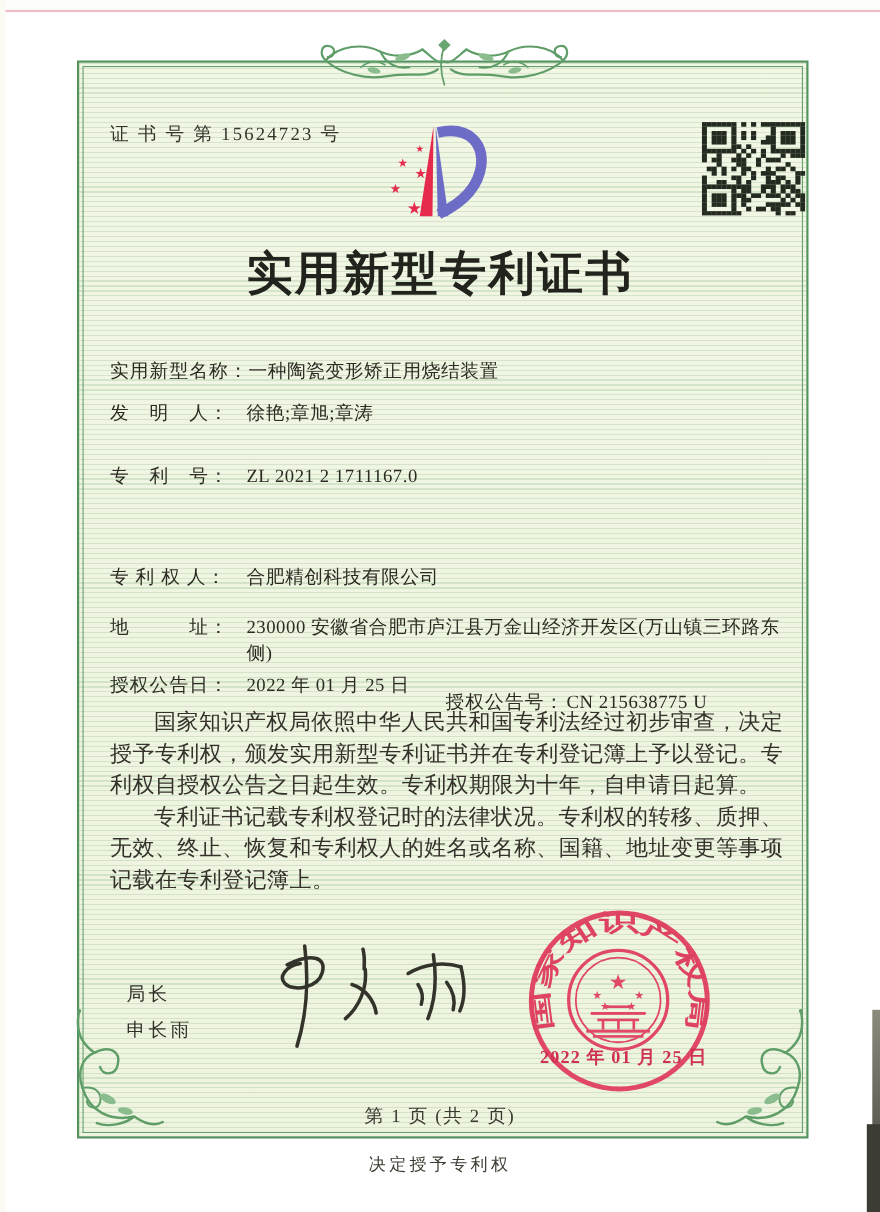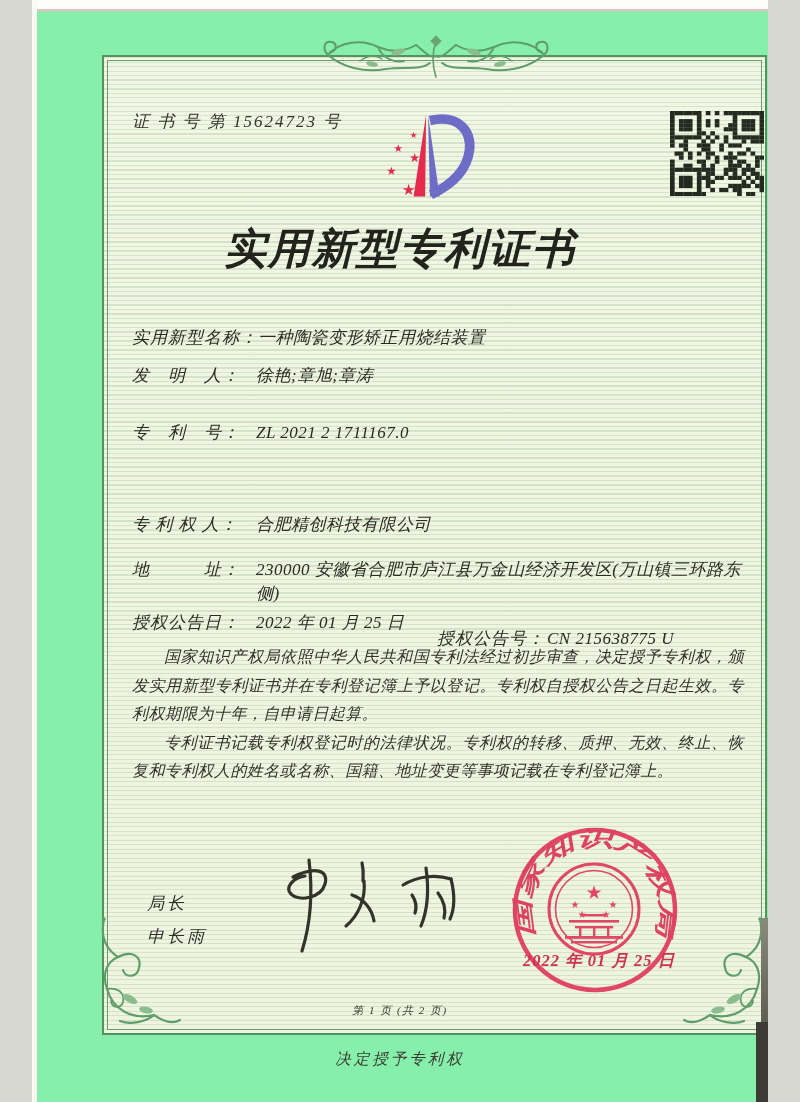--- a/index.html
+++ b/index.html
@@ -1,21 +1,20 @@
 <!DOCTYPE html>
 <html><head>
 <meta charset="utf-8">
 <style>
   html,body{margin:0;padding:0;background:#d8d8d2;}
   .page{
-    position:relative;width:736px;height:1102px;margin:0 auto;overflow:hidden;
-    background:#86efac;
+    position:relative;width:800px;height:1102px;margin:0 auto;overflow:hidden;
+    background:#ffffff;
     font-family:"Liberation Serif","DejaVu Serif",serif;
     color:#2e2c25;
-    font-style:italic;
   }
   
   .scan-top{position:absolute;left:0;top:0;right:0;height:9px;background:#fdfdfa;border-bottom:2px solid #f0bcc8;}
   .scan-left{position:absolute;left:0;top:0;bottom:0;width:5px;background:#fbfaf3;}
   .scan-right{position:absolute;right:0;top:918px;bottom:0;width:7px;background:linear-gradient(180deg,#8a8a7d,#3c3c34);}
   .scan-right2{position:absolute;right:0;bottom:0;width:12px;height:80px;background:#3c3c34;}
   
   .frame{
     position:absolute;left:70px;top:55px;width:665px;height:980px;box-sizing:border-box;
     border:2.5px solid #55935e;
@@ -25,25 +24,25 @@
   }
   .frame::after{content:"";position:absolute;inset:3px;border:1px solid #66a06e;pointer-events:none;}
   .abs{position:absolute;}
   .cert-no{left:100px;top:110px;font-size:17px;letter-spacing:2px;color:#35352c;}
   .title{left:0;right:0;top:221px;text-align:center;font-size:42px;font-weight:600;letter-spacing:2px;color:#23231d;}
   .row{left:100px;font-size:17px;color:#2b2b22;white-space:nowrap;}
   .flabel{display:inline-block;min-width:124px;letter-spacing:1px;vertical-align:top;}
   .fvalue{display:inline-block;max-width:505px;white-space:normal;vertical-align:top;letter-spacing:0.5px;line-height:24px;}
   .grant2{position:absolute;left:305px;top:0;white-space:nowrap;margin-top:16px;}
   .grant2 .flabel{min-width:110px;}
-  .paras{left:100px;top:643px;width:612px;font-size:16px;line-height:28.5px;text-align:justify;color:#33312a;}
+  .paras{left:100px;top:643px;width:612px;font-size:20px;line-height:28.5px;text-align:justify;color:#33312a;}
   .paras p{margin:0;text-indent:2em;letter-spacing:0.4px;}
   .signer{left:115px;font-size:17px;letter-spacing:3px;color:#2f2f28;}
   .seal-date{left:491px;top:950px;font-size:16.5px;letter-spacing:1px;color:#cf3153;font-weight:600;z-index:6;}
-  .footer-page{left:0;right:0;top:1003px;text-align:center;font-size:11px;letter-spacing:1.5px;color:#3a3a30;}
+  .footer-page{left:0;right:0;top:1003px;text-align:center;font-size:17px;letter-spacing:1.5px;color:#3a3a30;}
   .back-note{left:0;right:0;top:1049px;text-align:center;font-size:15.5px;letter-spacing:3px;color:#3c3c32;}
   svg{display:block;}
 </style>
 </head>
 <body>
 
 <div class="page">
 
   <div class="scan-top"></div>
   <div class="scan-left"></div>

